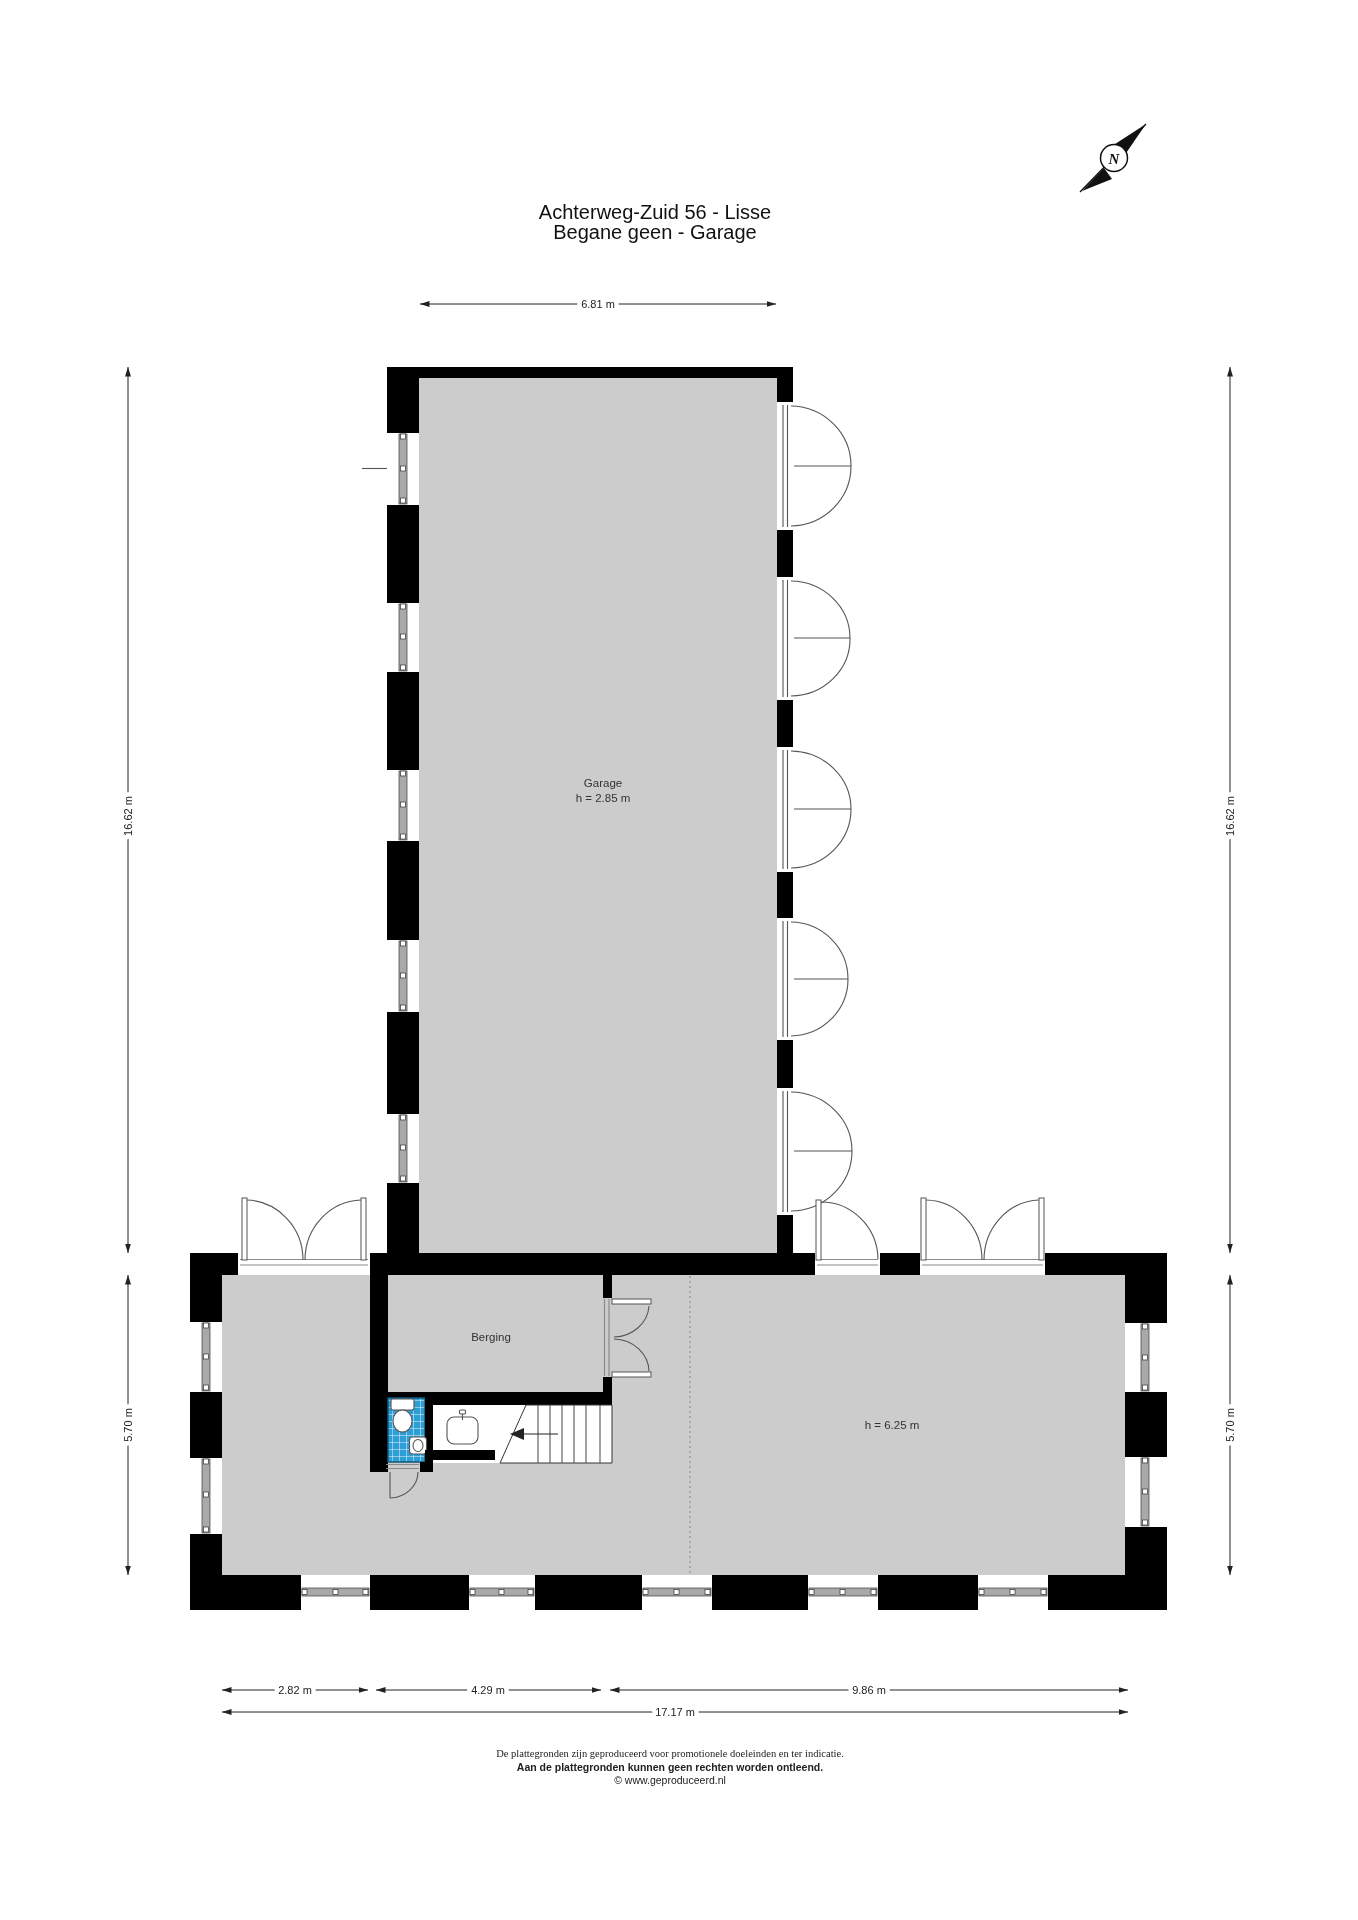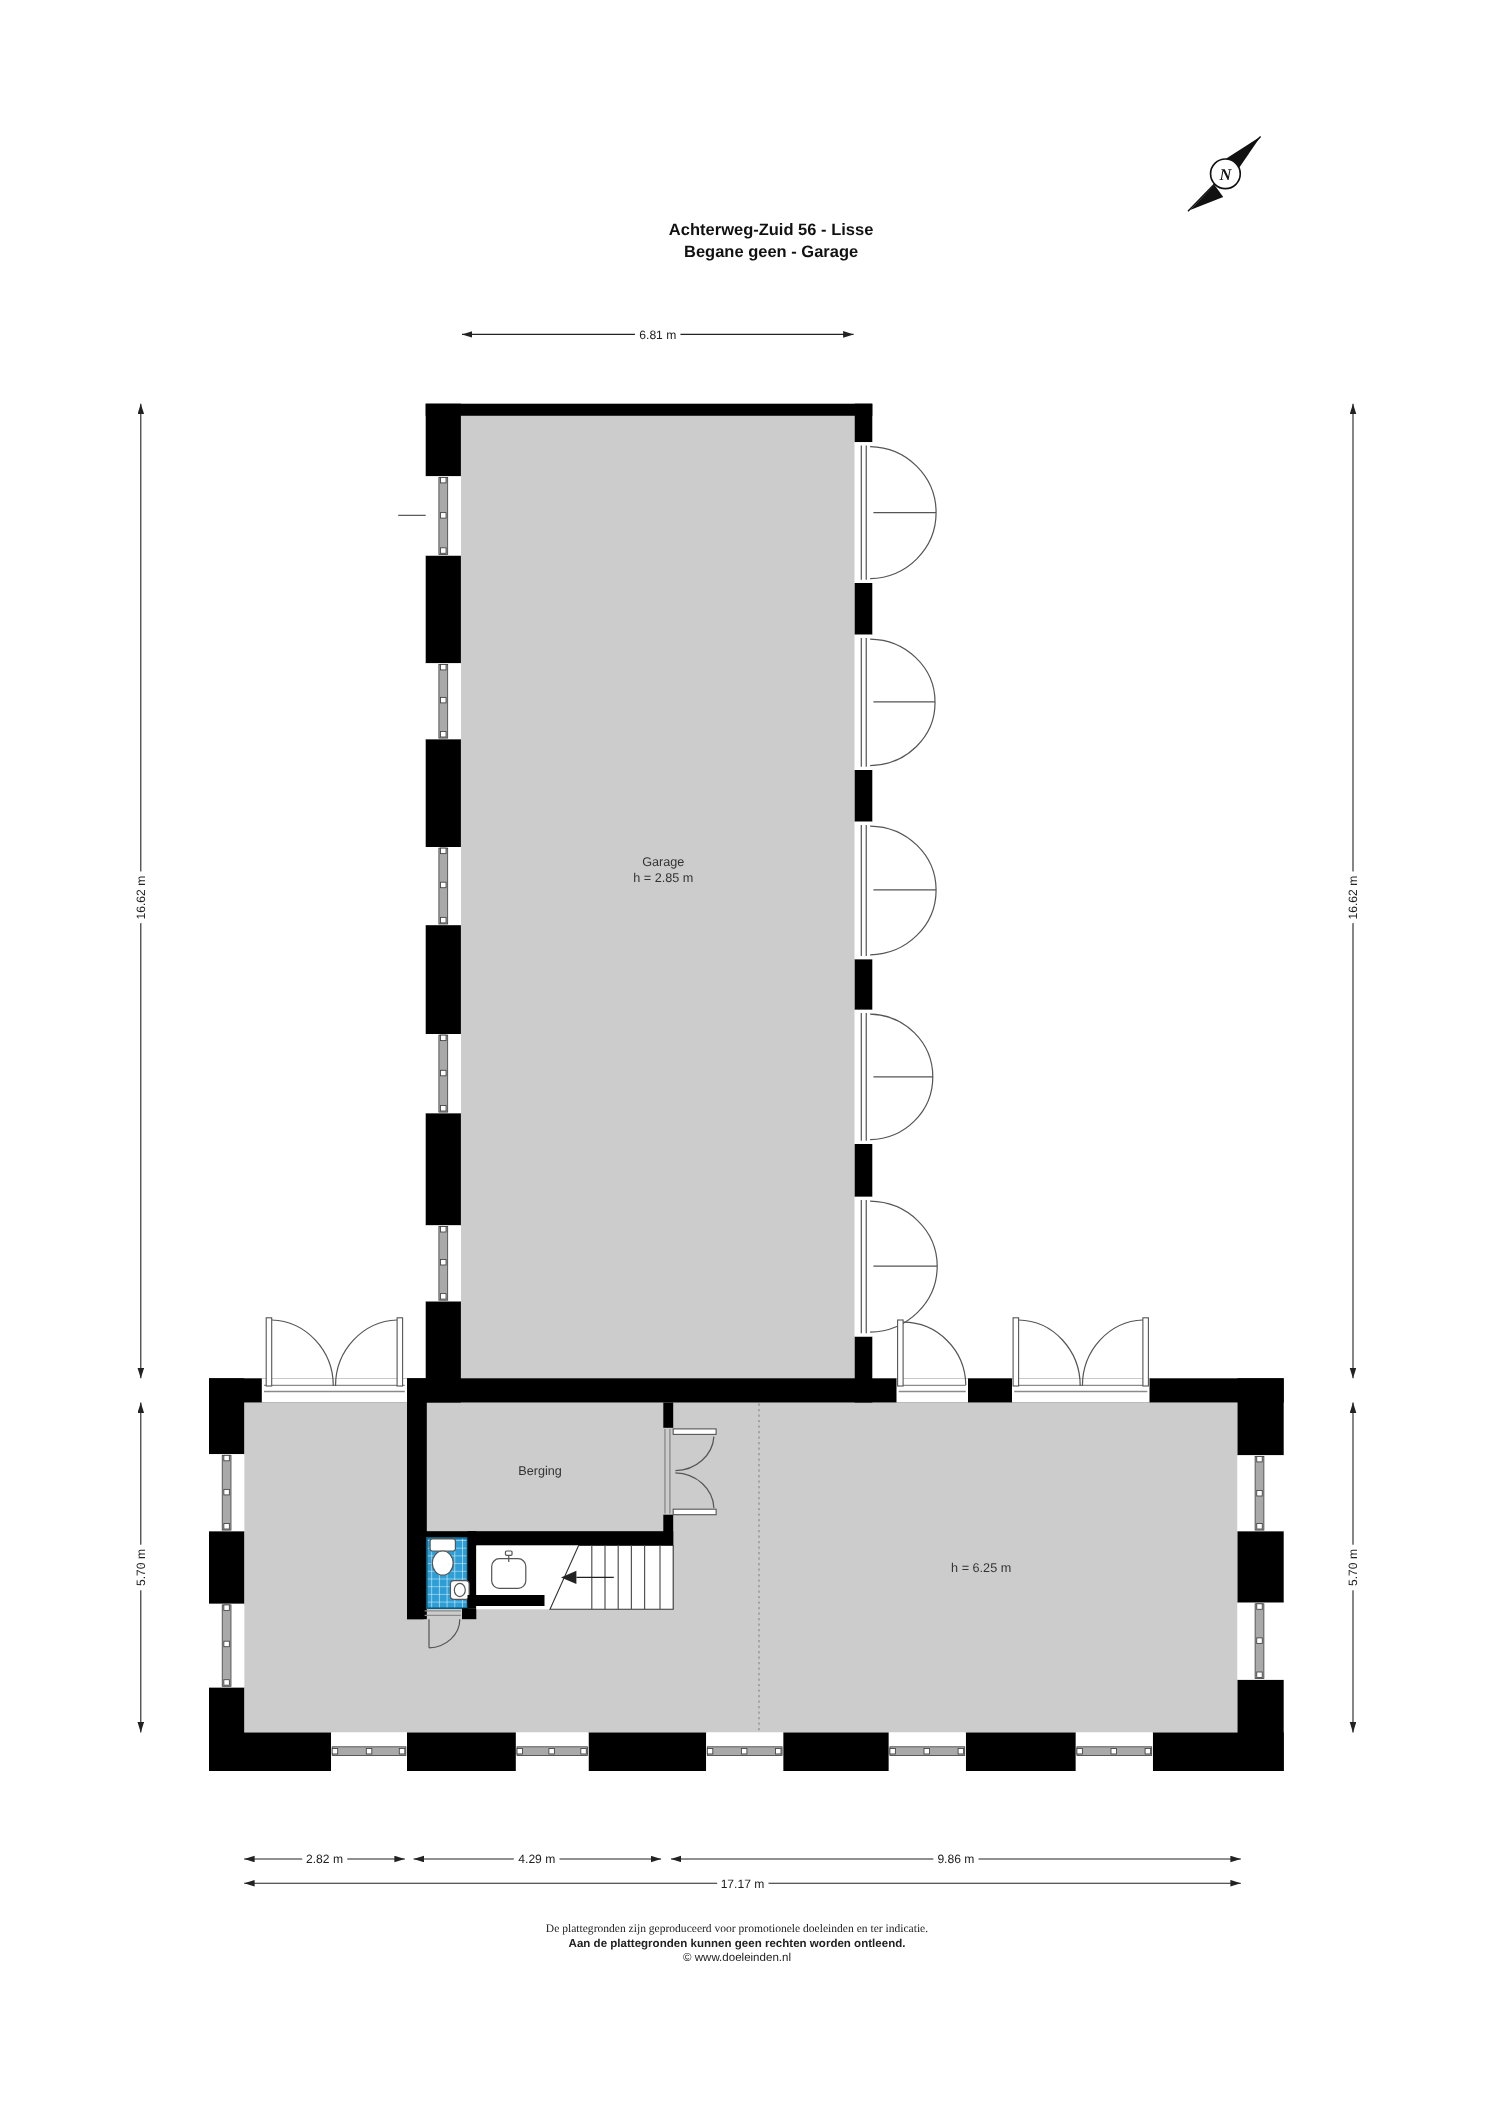--- a/index.html
+++ b/index.html
@@ -2,22 +2,22 @@
 <html style="--wall: #000000; --floor: #cccccc; --tile: #2d9fd6; --tileborder: #0e5a7a; --line: #555555; --dim: #222222; --text: #111111;"><head>
 <meta charset="utf-8">
 <style>
   :root{
     --wall:#000000; --floor:#cccccc; --tile:#2d9fd6; --tileborder:#0e5a7a;
     --line:#555555; --dim:#222222; --text:#111111;
   }
   html,body{margin:0;padding:0;background:#fff;}
   .stage{position:relative;width:1358px;height:1920px;background:#fff;overflow:hidden;
          font-family:"Liberation Sans",sans-serif;}
-  .title{position:absolute;left:701px;transform:translateX(-50%);white-space:nowrap;
-         font-size:15px;font-weight:bold;color:var(--text);}
+  .title{position:absolute;left:655px;transform:translateX(-50%);white-space:nowrap;
+         font-size:20px;font-weight:normal;color:var(--text);}
   .t1{top:201px;} .t2{top:221px;}
   .footer{position:absolute;left:670px;transform:translateX(-50%);white-space:nowrap;
           font-size:10.5px;color:#222;text-align:center;}
   .f1{top:1748px;font-family:Liberation Serif, serif;} .f2{top:1761px;font-weight:bold;} .f3{top:1774px;}
   svg{position:absolute;left:0;top:0;}
   .wall{fill:var(--wall);stroke:none;}
   .floor{fill:var(--floor);stroke:none;}
   .win{fill:#ffffff;stroke:none;}
   .glz{fill:#a9a9a9;stroke:#3a3a3a;stroke-width:0.7;}
   .mkr{fill:#ffffff;stroke:#444;stroke-width:0.8;}
@@ -338,15 +338,15 @@
       <line x1="12" y1="86" x2="78" y2="18" stroke="#111" stroke-width="1.3"></line>
       <polygon points="78,18 44,40 54,53" fill="#111"></polygon>
       <polygon points="14,85 36,62 44,73" fill="#111"></polygon>
       <circle cx="46" cy="52" r="13.5" fill="#fff" stroke="#111" stroke-width="1.5"></circle>
       <text class="compassN" x="46" y="58">N</text>
     </g>
   </svg>
 
   <div class="footer f1">De plattegronden zijn geproduceerd voor promotionele doeleinden en ter indicatie.</div>
   <div class="footer f2">Aan de plattegronden kunnen geen rechten worden ontleend.</div>
-  <div class="footer f3">© www.doeleinden.nl</div>
+  <div class="footer f3">© www.geproduceerd.nl</div>
 
 </div>
 
 </body></html>

